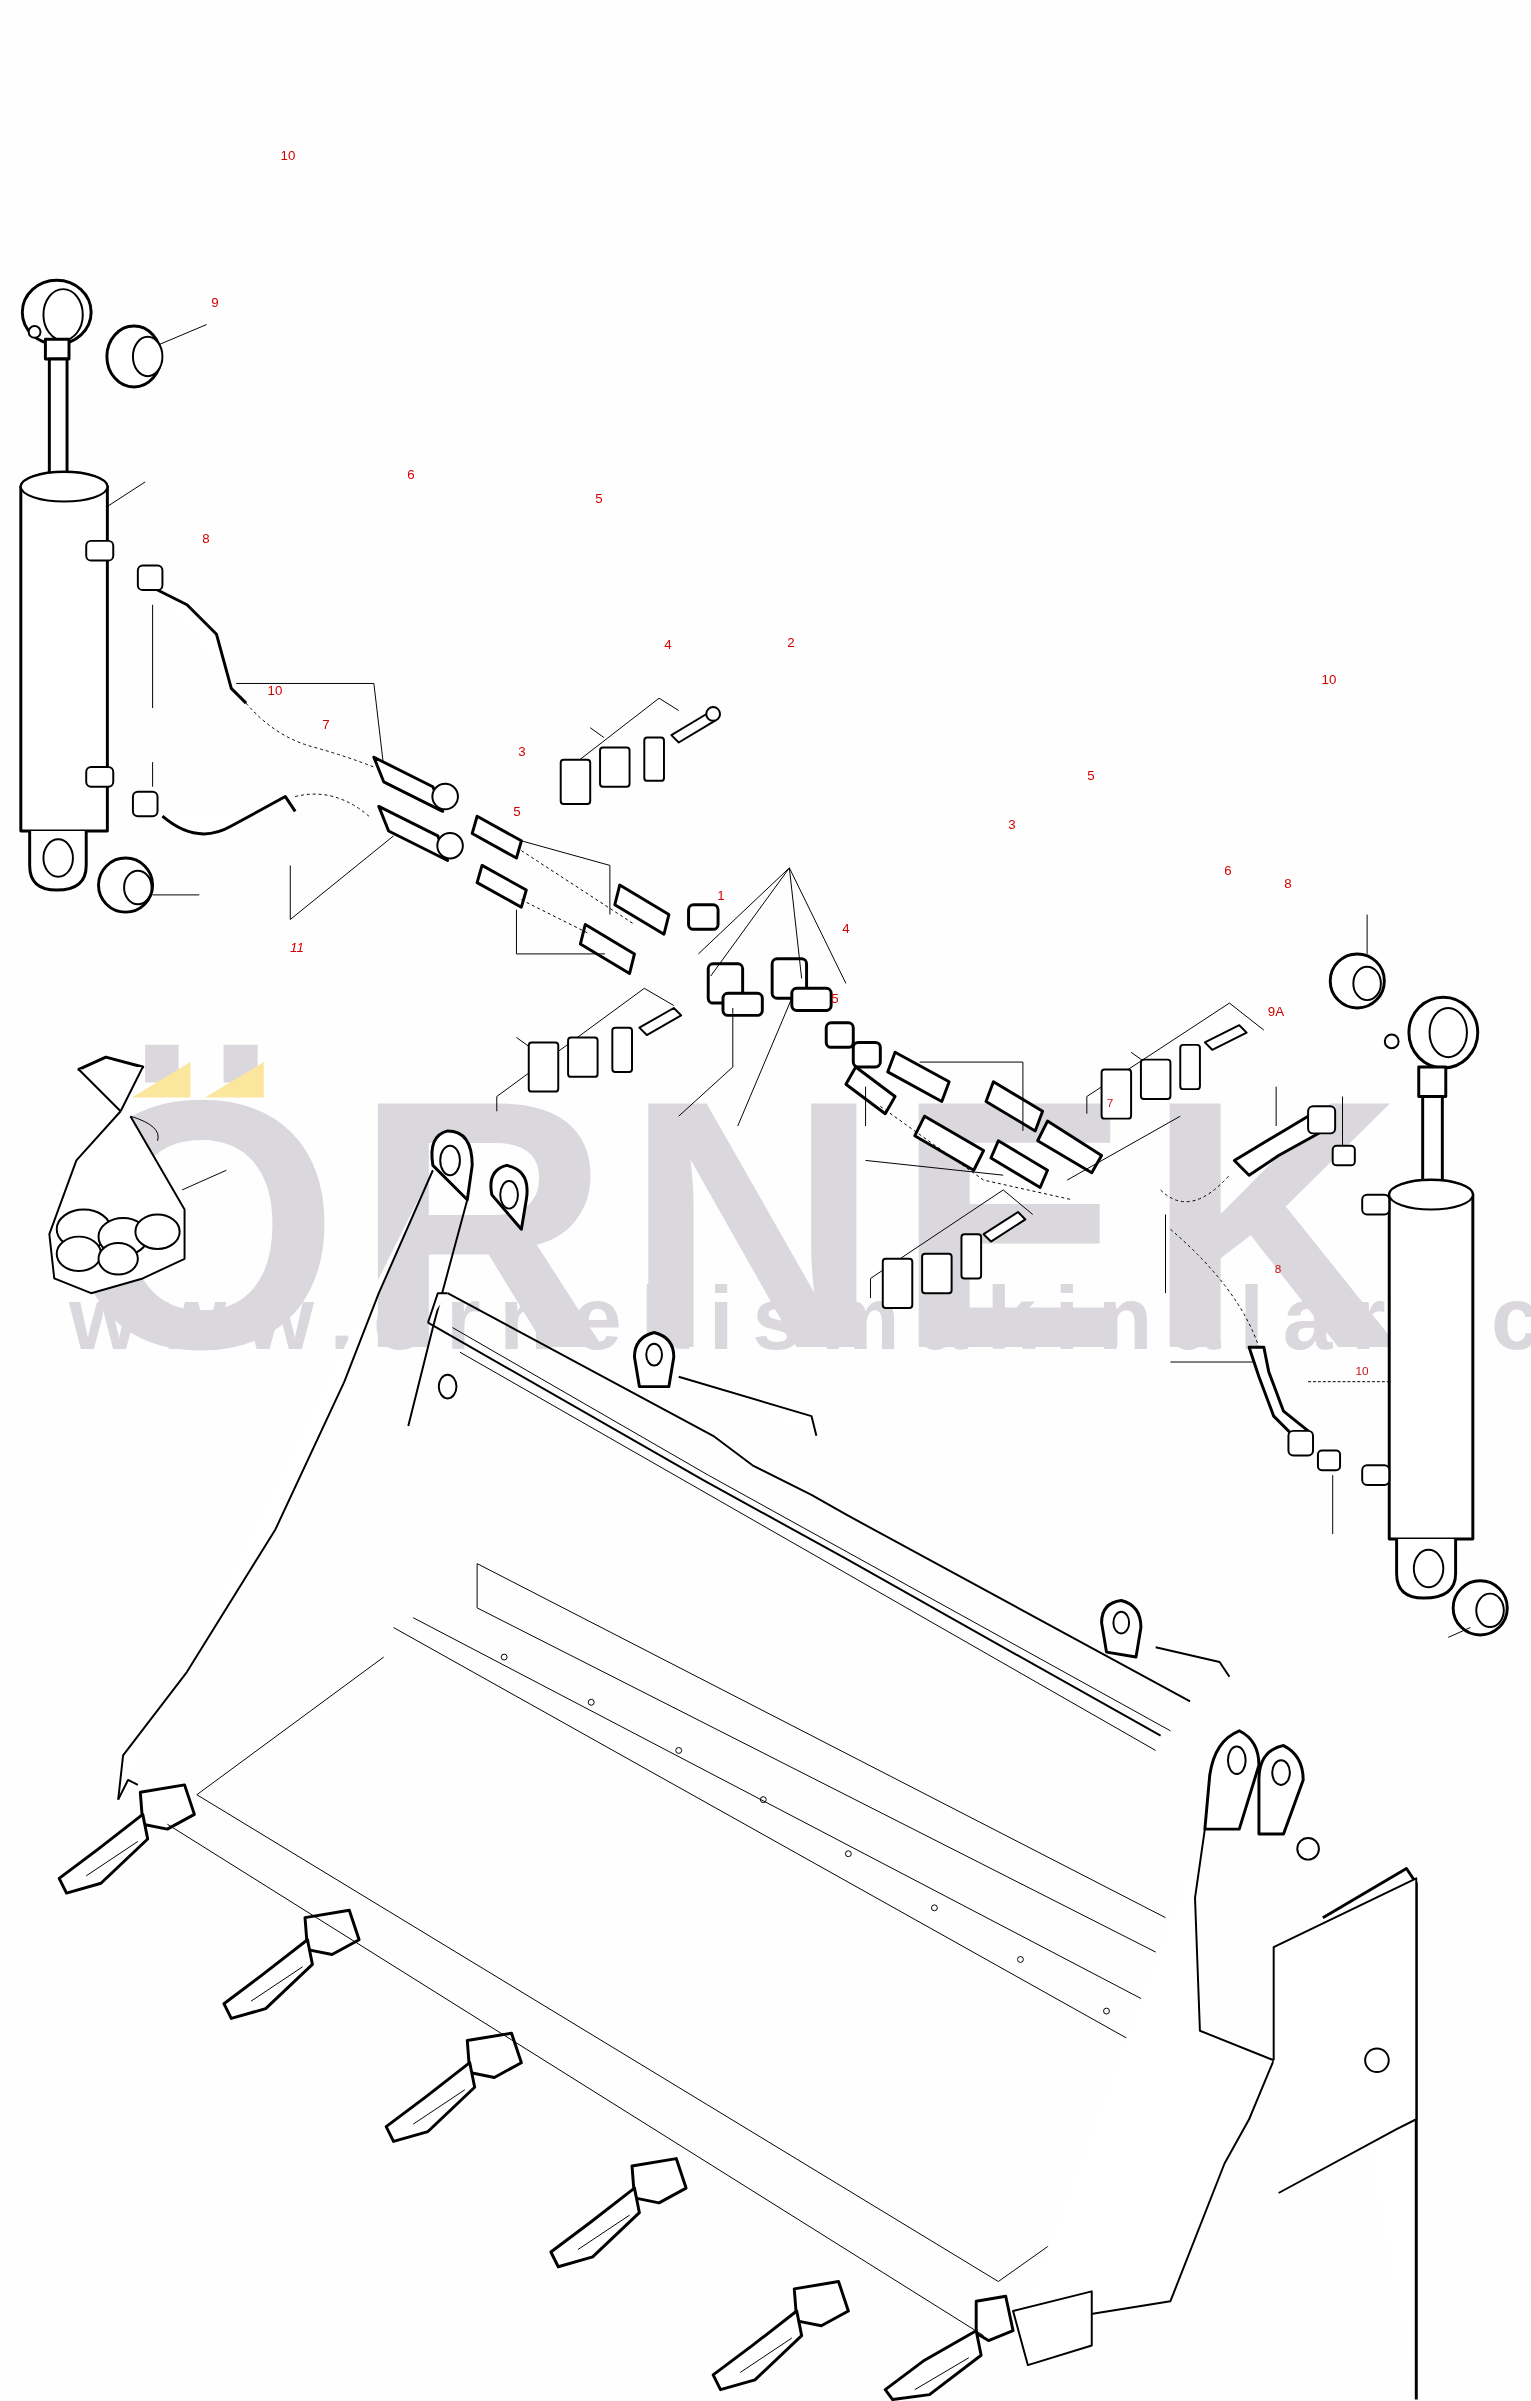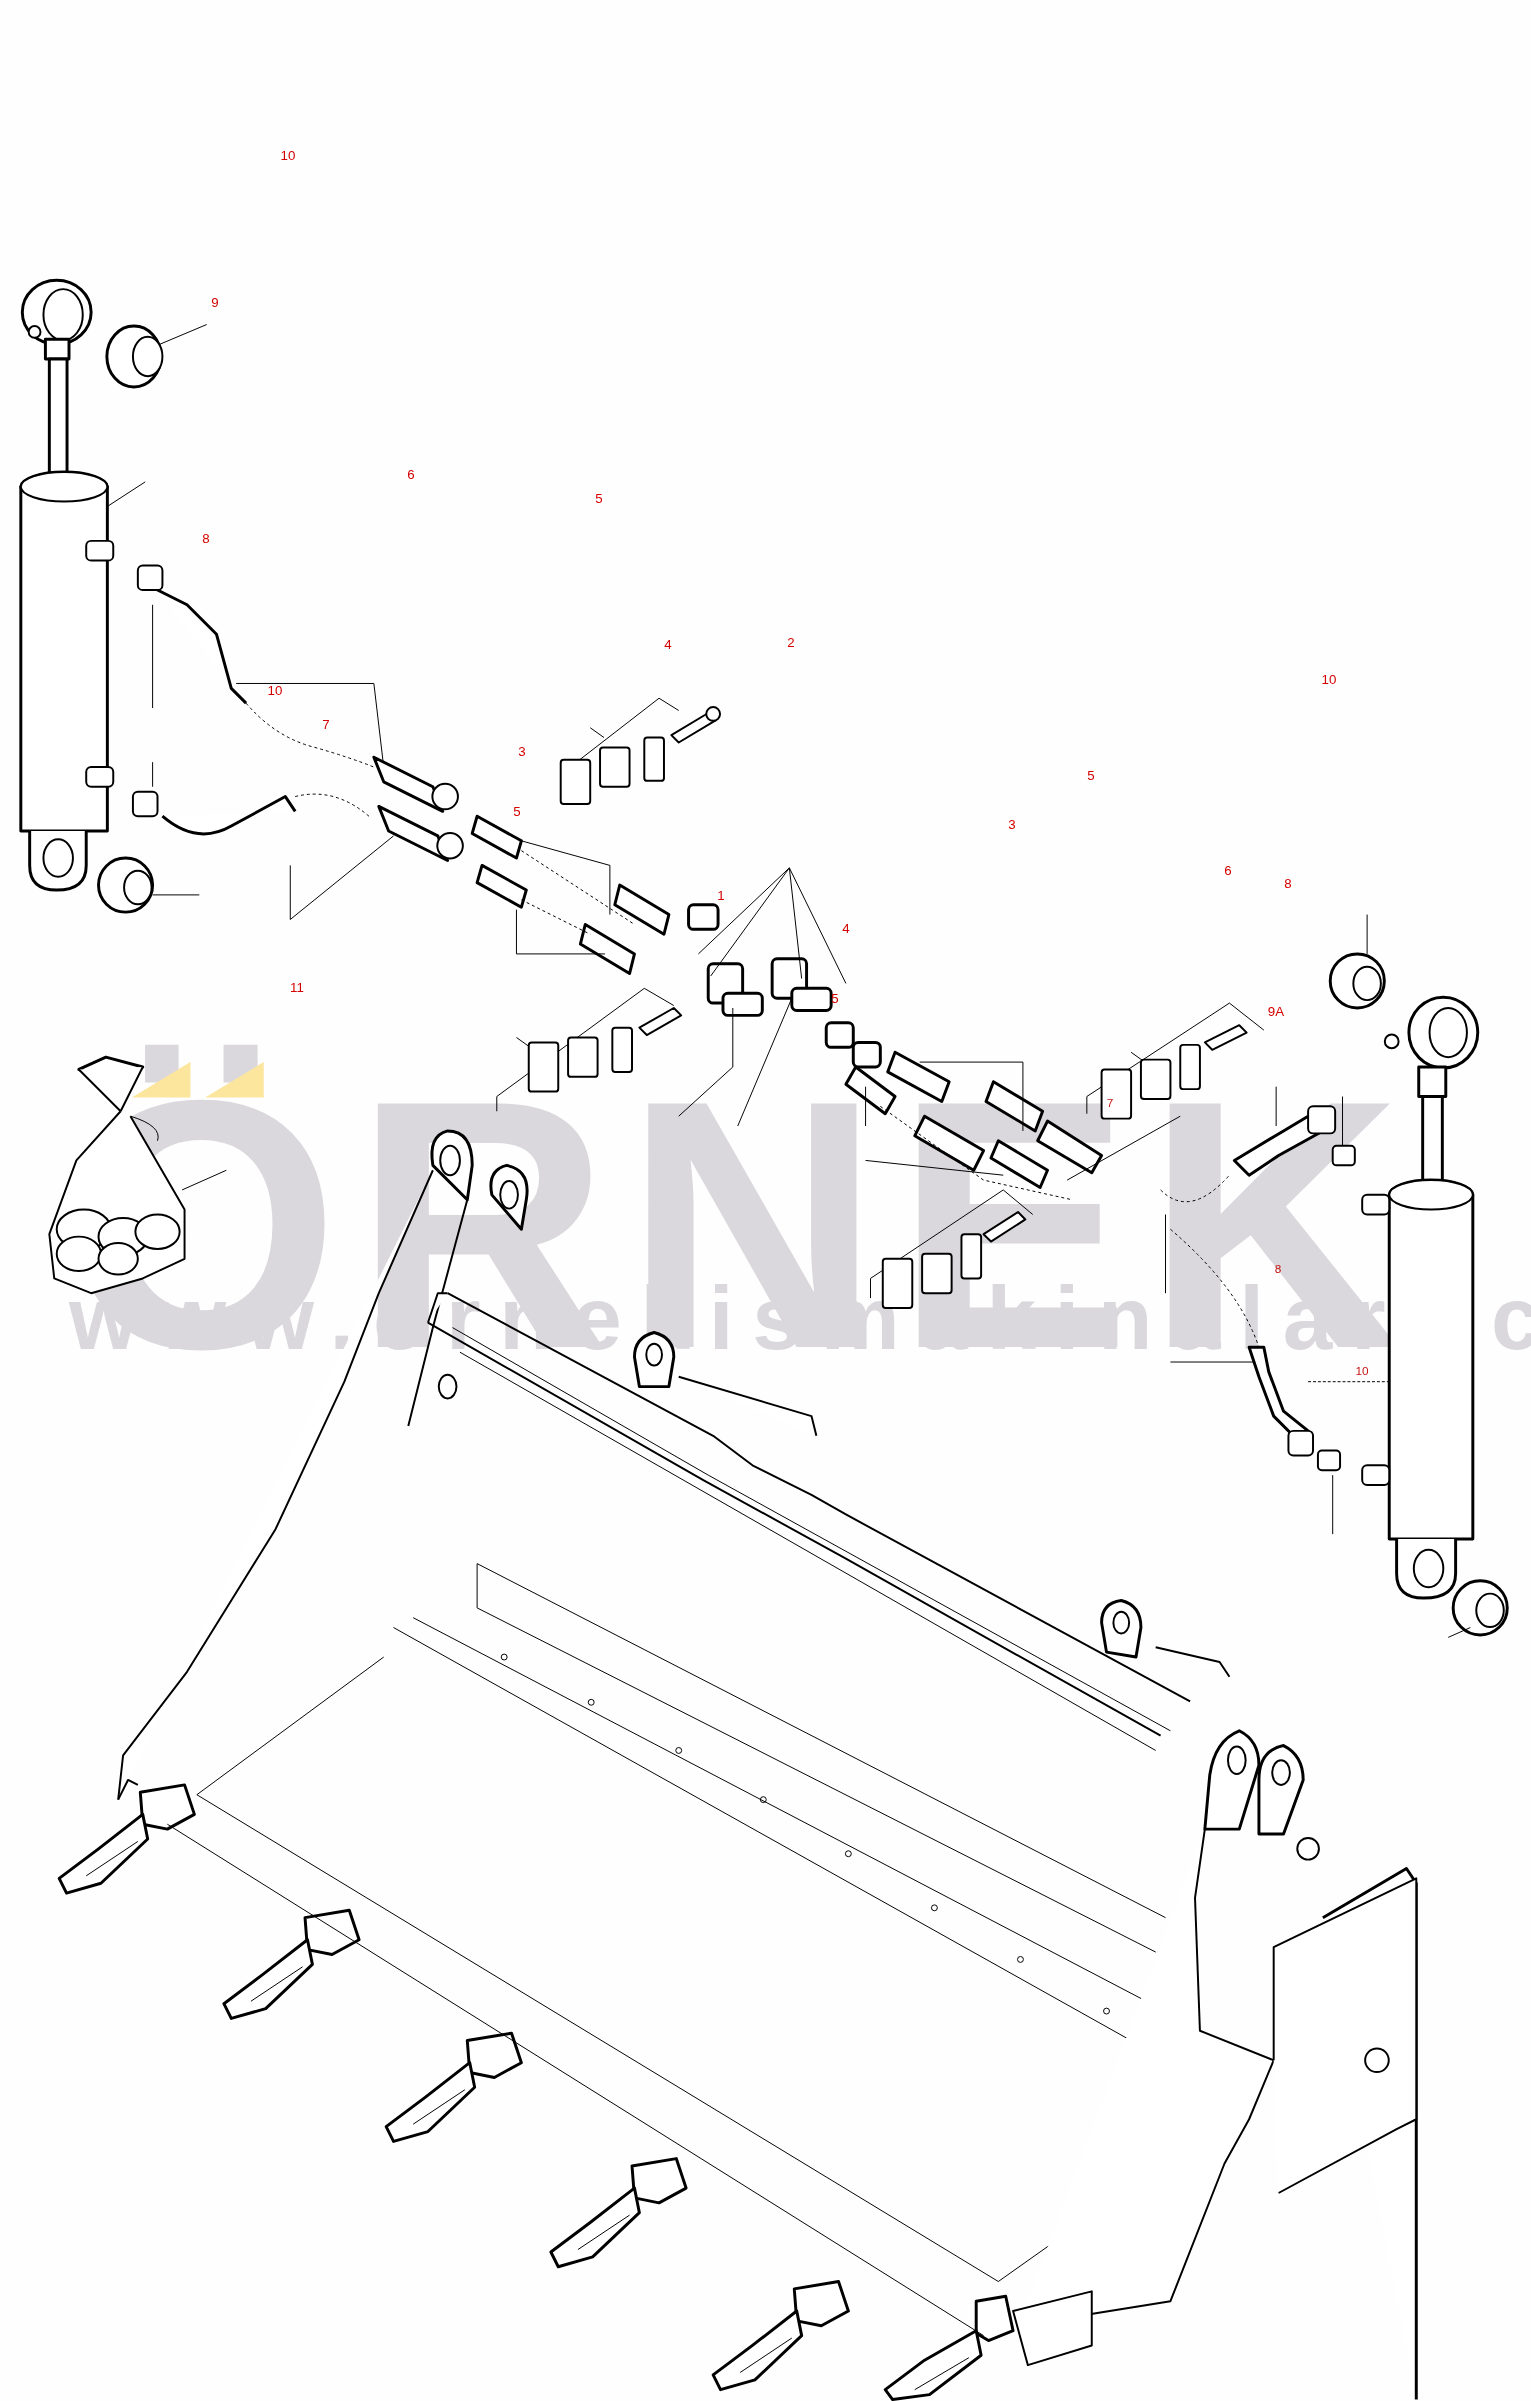--- a/index.html
+++ b/index.html
@@ -308,20 +308,20 @@
     <div class="callout" style="left: 275px; top: 691px;">10</div>
     <div class="callout" style="left: 326px; top: 725px;">7</div>
     <div class="callout" style="left: 522px; top: 752px;">3</div>
     <div class="callout" style="left: 1091px; top: 776px;">5</div>
     <div class="callout" style="left: 517px; top: 812px;">5</div>
     <div class="callout" style="left: 1012px; top: 825px;">3</div>
     <div class="callout" style="left: 1228px; top: 871px;">6</div>
     <div class="callout" style="left: 1288px; top: 884px;">8</div>
     <div class="callout" style="left: 721px; top: 896px;">1</div>
     <div class="callout" style="left: 846px; top: 929px;">4</div>
-    <div class="callout" style="left: 297px; top: 988px;">11</div>
+    <div class="callout" style="left: 297px; top: 948px; font-style: italic;">11</div>
     <div class="callout" style="left: 835px; top: 999px;">5</div>
     <div class="callout" style="left: 1276px; top: 1012px;">9A</div>
     <div class="callout small" style="left: 1110px; top: 1104px;">7</div>
     <div class="callout small" style="left: 1278px; top: 1270px;">8</div>
     <div class="callout small" style="left: 1362px; top: 1372px;">10</div>
   </div>
 
 
 </body></html>

